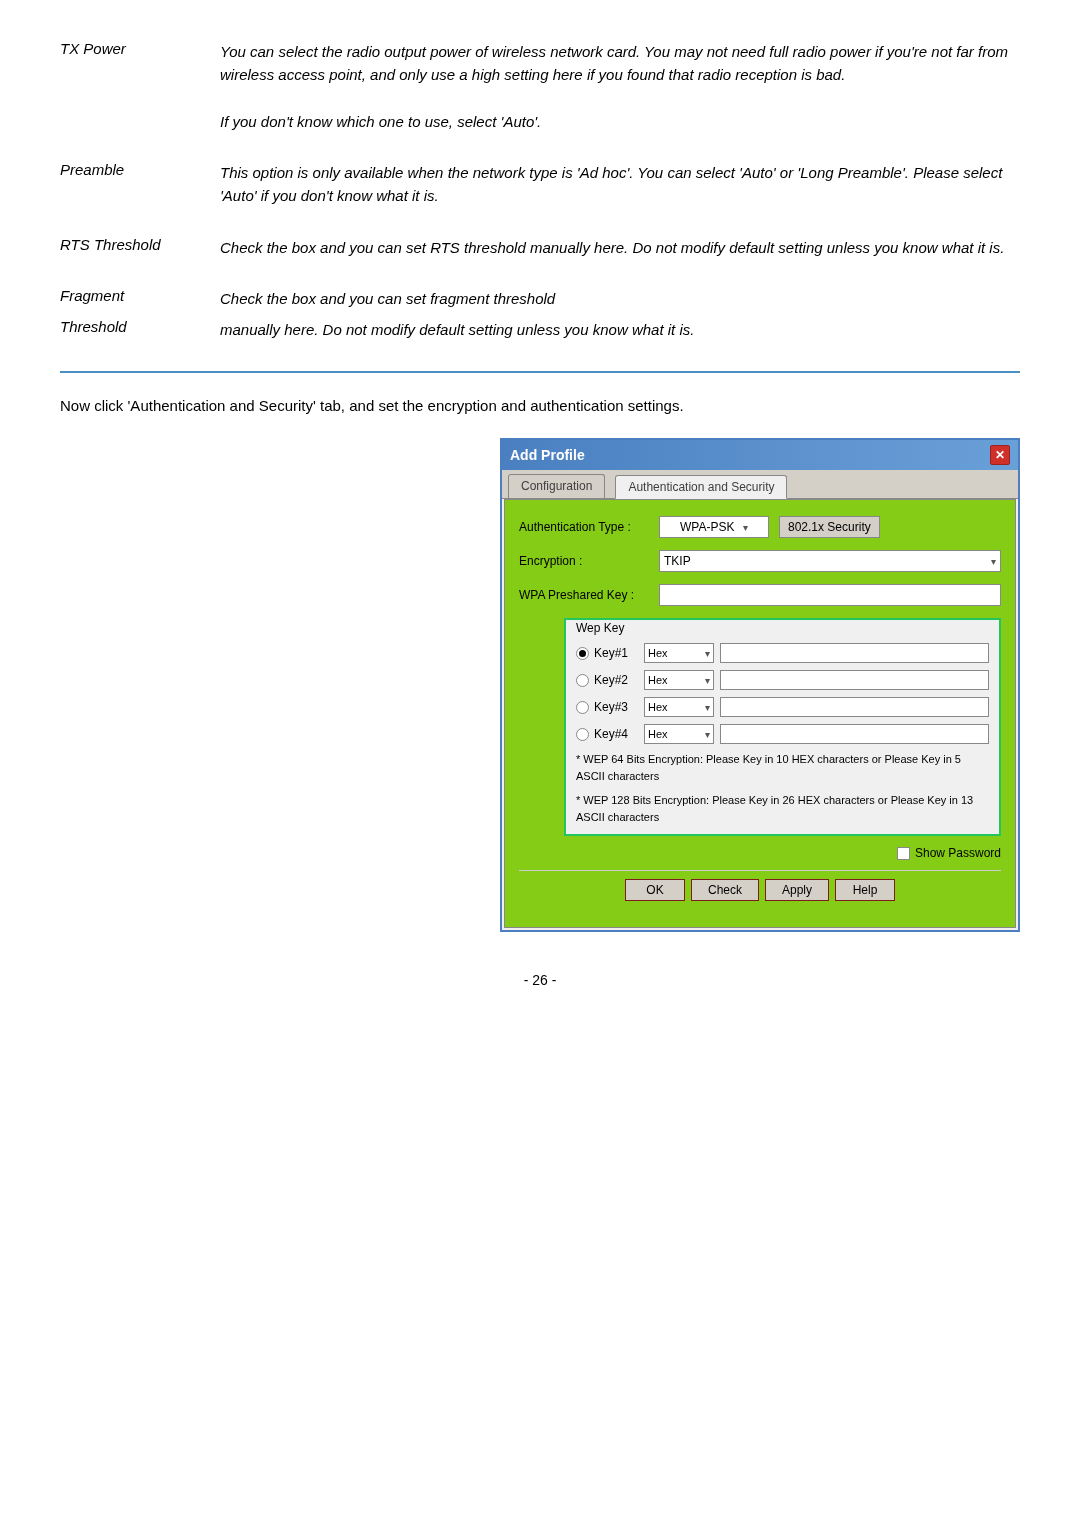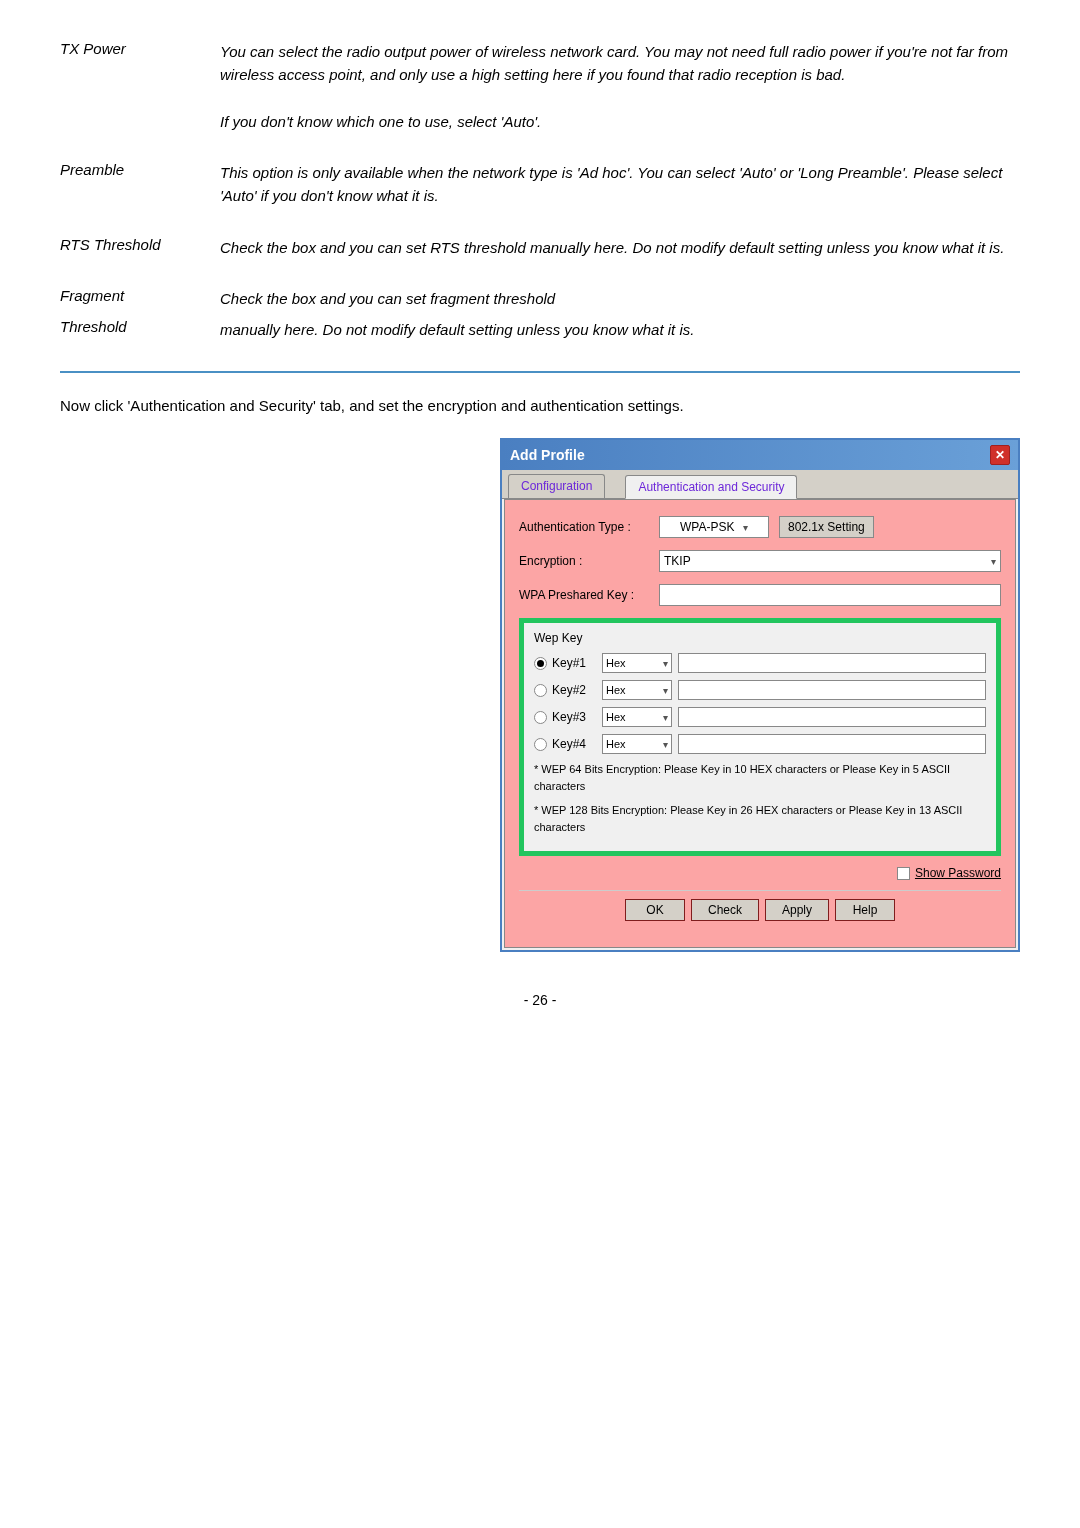--- a/index.html
+++ b/index.html
@@ -105,36 +105,36 @@
       border-bottom: 1px solid #888;
     }
 
     .tab {
       padding: 4px 12px;
       border: 1px solid #888;
       border-bottom: none;
       background: #d4d0c8;
       cursor: pointer;
       font-size: 12px;
-      margin-right: 20px;
+      margin-right: 10px;
       border-radius: 3px 3px 0 0;
-      color: #6d28d9;
+      color: #404040;
     }
 
     .tab.active {
       background: #f0f0f0;
       border-bottom: 1px solid #f0f0f0;
       font-weight: normal;
       position: relative;
       bottom: -1px;
       z-index: 1;
     }
 
     .dialog-body {
-      background: #fca5a5;
+      background: #84cc16;
       padding: 16px 14px 14px 14px;
       border: 1px solid #888;
       margin: 0 2px 2px 2px;
     }
 
     .form-row {
       display: flex;
       align-items: center;
       margin-bottom: 12px;
     }
@@ -196,24 +196,25 @@
       border: 1px solid #888;
       background: #fff;
       height: 22px;
       flex: 1;
       font-size: 12px;
       padding: 2px 4px;
     }
 
     
     .wep-key-group {
-      border: 5px solid #22c55e;
-      padding: 8px 10px;
+      border: 2px solid #22c55e;
+      padding: 1px 10px;
       margin-bottom: 10px;
       background: #f0f0f0;
+      margin-left: 45px;
     }
 
     .wep-key-title {
       font-size: 12px;
       margin-bottom: 8px;
       color: #000;
     }
 
     .wep-key-row {
       display: flex;
@@ -290,21 +291,20 @@
       height: 13px;
       border: 1px solid #888;
       background: #fff;
       margin-right: 5px;
       cursor: pointer;
     }
 
     .show-password-label {
       font-size: 12px;
       color: #000;
-      text-decoration: underline;
     }
 
     .dialog-footer {
       display: flex;
       justify-content: center;
       gap: 6px;
       padding: 8px 14px 12px 14px;
       border-top: 1px solid #ccc;
       margin-top: 4px;
     }
@@ -393,21 +393,21 @@
 
       <div class="dialog-body">
 
         <div class="form-row">
           <span class="form-label">Authentication Type :</span>
           <div class="form-control-area">
             <div class="select-box">
               <span>WPA-PSK</span>
               <span class="select-arrow">▾</span>
             </div>
-            <button class="setting-btn">802.1x Setting</button>
+            <button class="setting-btn">802.1x Security</button>
           </div>
         </div>
 
         <div class="form-row">
           <span class="form-label">Encryption :</span>
           <div class="form-control-area">
             <div class="select-box-full">
               <span>TKIP</span>
               <span class="select-arrow">▾</span>
             </div>

